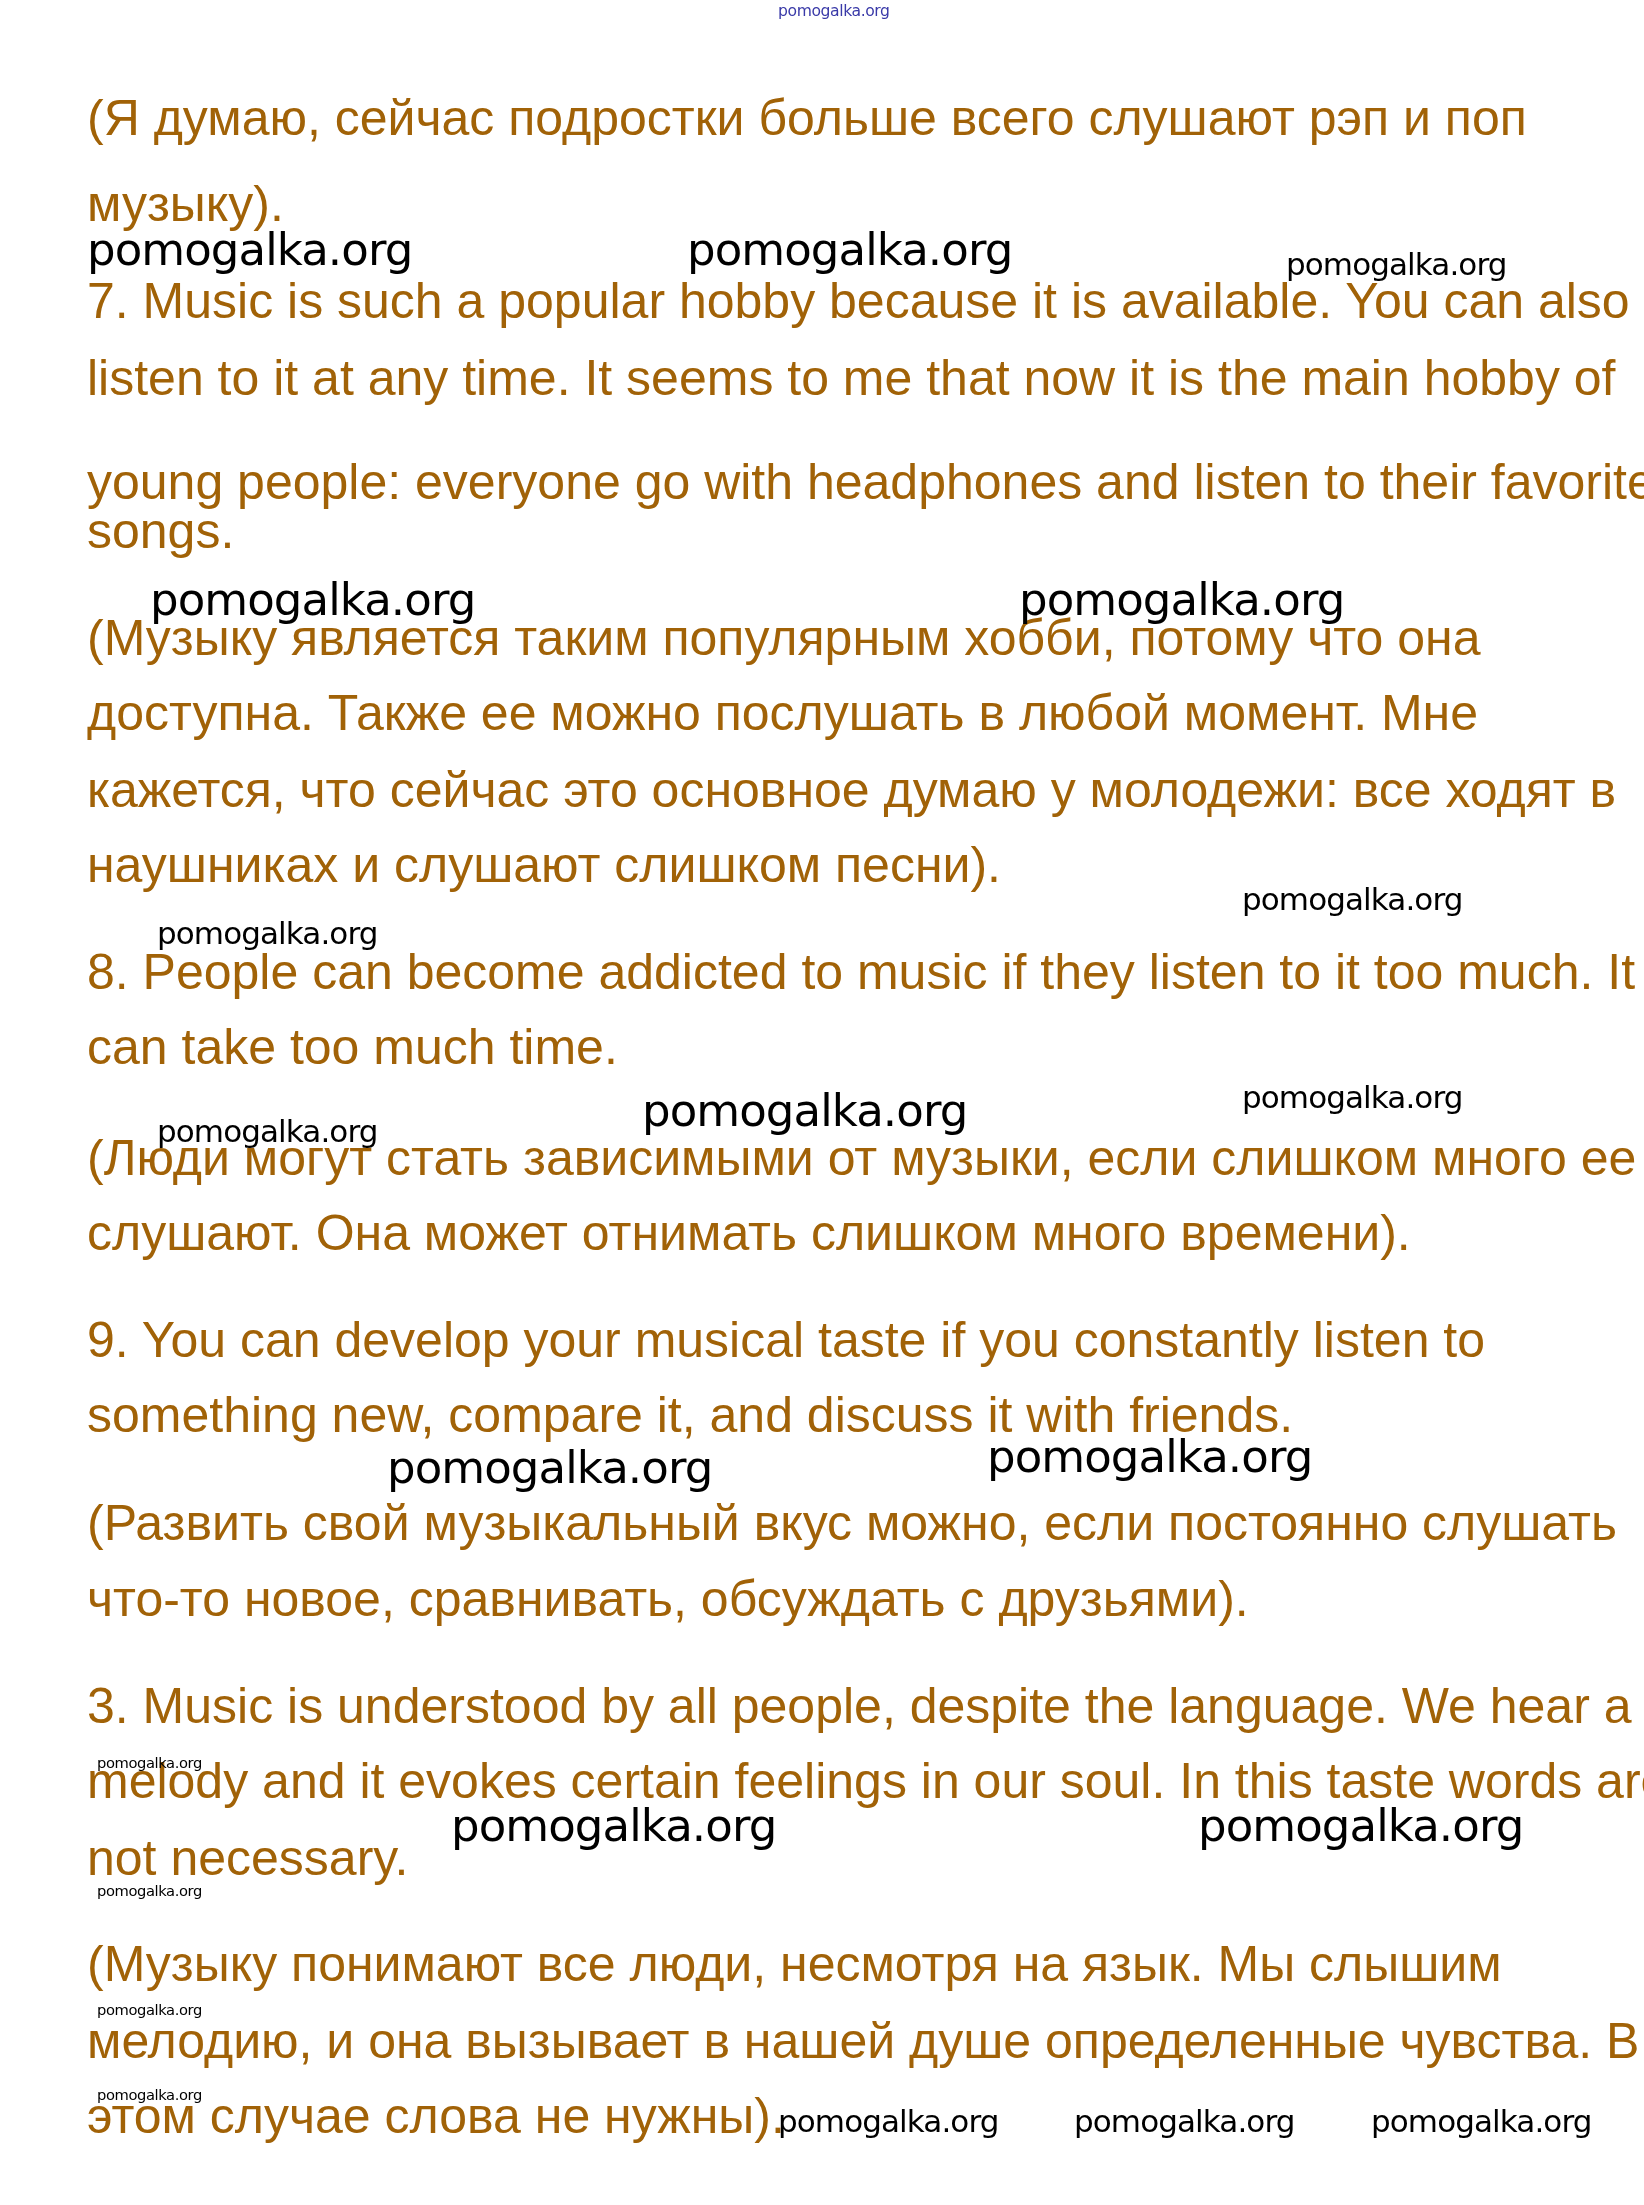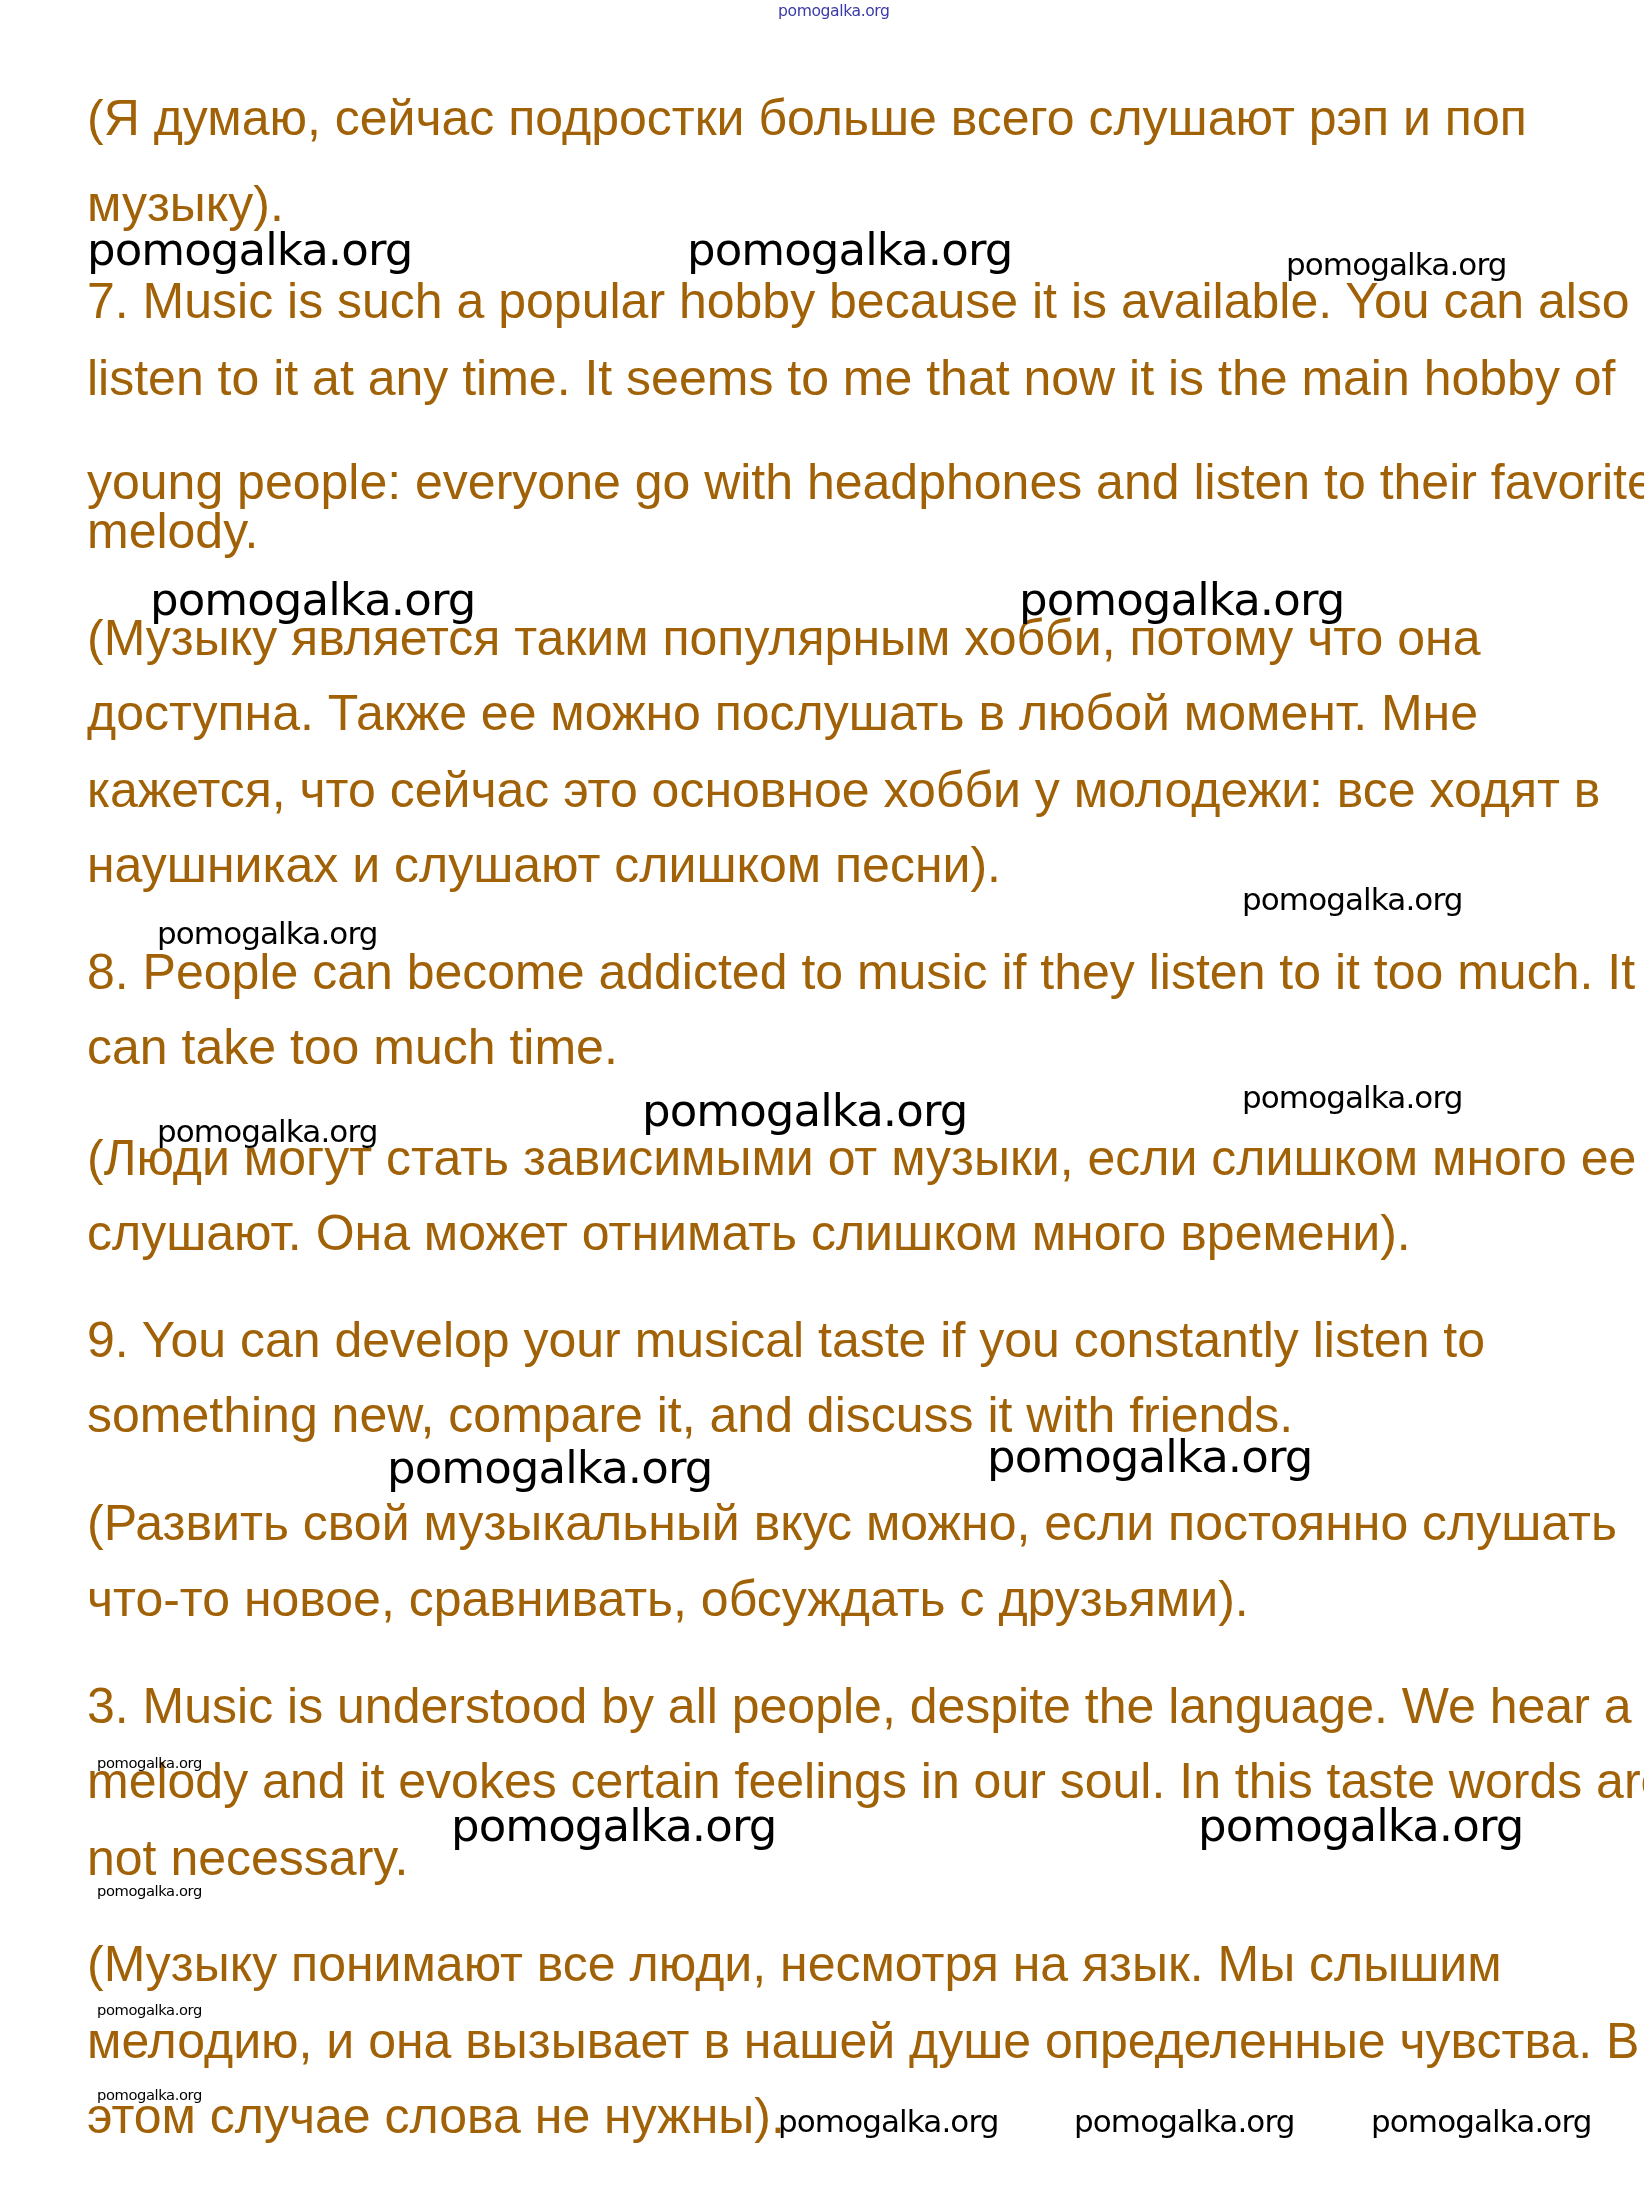--- a/index.html
+++ b/index.html
@@ -27,24 +27,24 @@
 <body>
 
 <div class="wm top" style="left:778px; top:3.5px;">pomogalka.org</div>
 
 <div>
   <div class="line" style="top:132px">(Я думаю, сейчас подростки больше всего слушают рэп и поп</div>
   <div class="line" style="top:218px">музыку).</div>
   <div class="line" style="top:315px">7. Music is such a popular hobby because it is available. You can also</div>
   <div class="line" style="top:392px">listen to it at any time. It seems to me that now it is the main hobby of</div>
   <div class="line" style="top:496px">young people: everyone go with headphones and listen to their favorite</div>
-  <div class="line" style="top:545px">melody.</div>
+  <div class="line" style="top:545px">songs.</div>
   <div class="line" style="top:652px">(Музыку является таким популярным хобби, потому что она</div>
   <div class="line" style="top:727px">доступна. Также ее можно послушать в любой момент. Мне</div>
-  <div class="line" style="top:804px">кажется, что сейчас это основное хобби у молодежи: все ходят в</div>
+  <div class="line" style="top:804px">кажется, что сейчас это основное думаю у молодежи: все ходят в</div>
   <div class="line" style="top:879px">наушниках и слушают слишком песни).</div>
   <div class="line" style="top:986px">8. People can become addicted to music if they listen to it too much. It</div>
   <div class="line" style="top:1061px">can take too much time.</div>
   <div class="line" style="top:1172px">(Люди могут стать зависимыми от музыки, если слишком много ее</div>
   <div class="line" style="top:1247px">слушают. Она может отнимать слишком много времени).</div>
   <div class="line" style="top:1354px">9. You can develop your musical taste if you constantly listen to</div>
   <div class="line" style="top:1429px">something new, compare it, and discuss it with friends.</div>
   <div class="line" style="top:1537px">(Развить свой музыкальный вкус можно, если постоянно слушать</div>
   <div class="line" style="top:1613px">что-то новое, сравнивать, обсуждать с друзьями).</div>
   <div class="line" style="top:1720px">3. Music is understood by all people, despite the language. We hear a</div>

